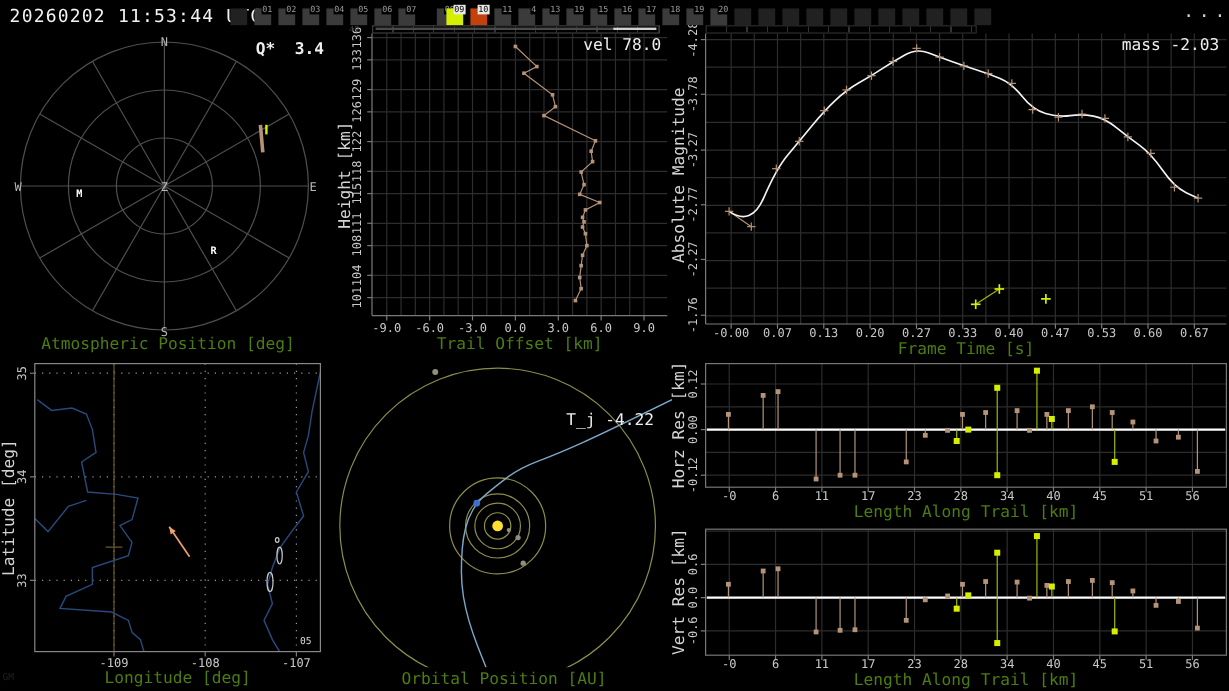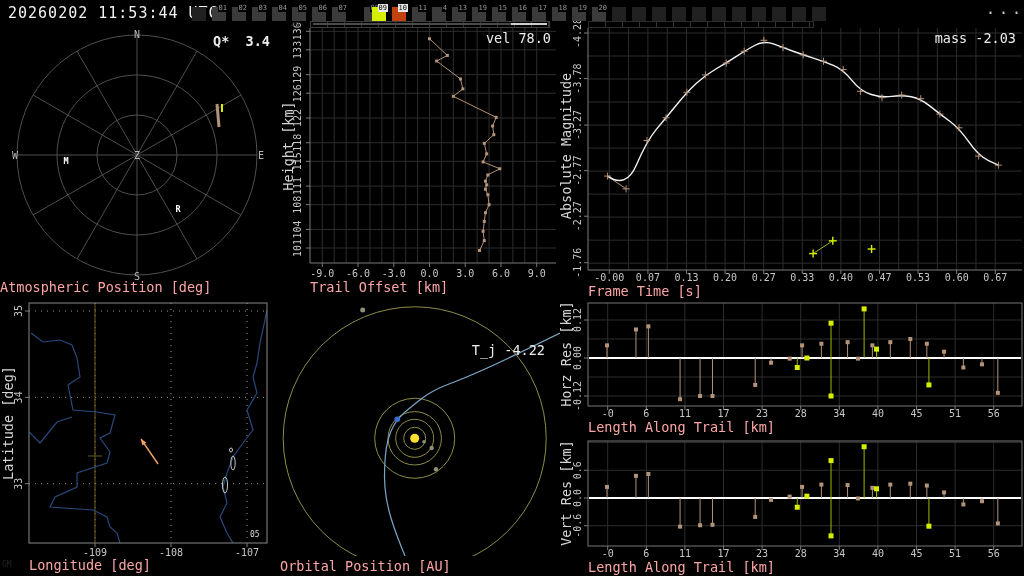--- a/index.html
+++ b/index.html
@@ -10,21 +10,21 @@
   #menu-ellipsis{left:986px;top:0px;font-size:15px;letter-spacing:4px;color:#cfcfcf;cursor:pointer;}
   .frame-square{position:absolute;top:7px;width:14px;height:14px;background:#3b3b3b;}
   .frame-square.blank{background:#212121;}
   .frame-label{position:absolute;top:-3px;right:-2px;font-size:7px;line-height:8px;
                padding:0 1px;color:#9a9a9a;background:#000000;}
   .frame-label.hi{background:#e9e9e9;color:#000;}
   .scrub{position:absolute;top:21px;height:5px;border:1px solid #3c3c3c;
          background:repeating-linear-gradient(90deg,transparent 0,transparent 16px,#333 16px,#333 17px);}
   .scrub .fill{position:absolute;top:1px;height:2px;}
   .stat{font-size:13.5px;color:#ededed;text-align:right;white-space:pre;}
-  .xlabel{font-size:13.5px;color:#fca5a5;text-align:left;white-space:pre;}
+  .xlabel{font-size:13.5px;color:#4d7c0f;text-align:center;white-space:pre;}
   .vlabel{position:absolute;width:160px;height:16px;line-height:16px;text-align:center;
           transform:rotate(-90deg);font-size:13.5px;color:#d4d4d4;white-space:pre;}
   .tiny{font-size:8px;color:#ddd;line-height:8px;}
   svg text{font-family:"DejaVu Sans Mono","Liberation Mono",monospace;}
 </style>
 </head>
 <body>
 
 <svg id="charts" class="abs" style="left:0;top:0" width="1024" height="576" viewBox="0 0 1024 576">
     <g>

